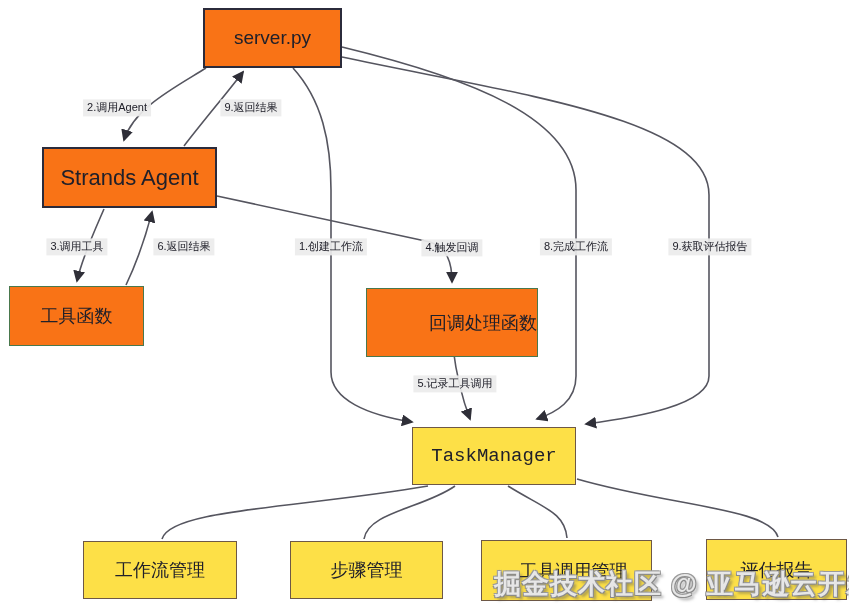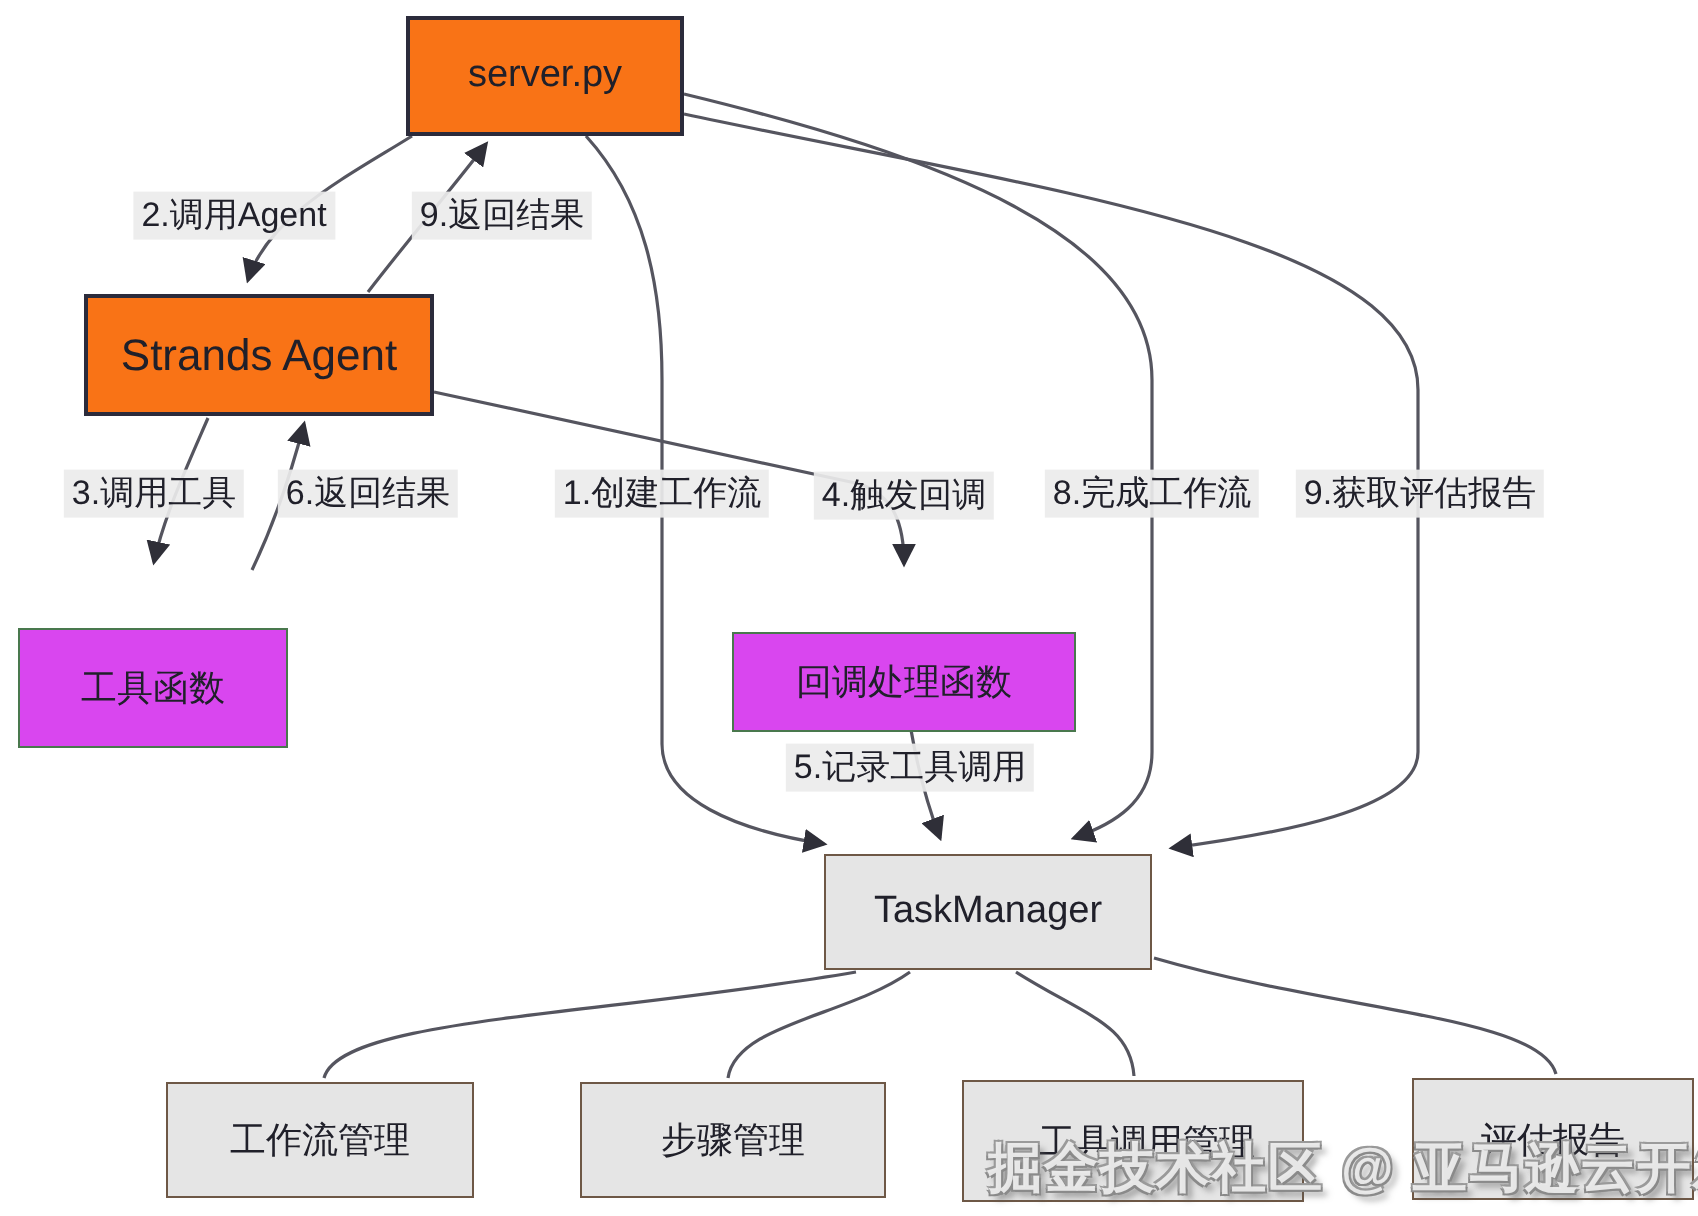--- a/index.html
+++ b/index.html
@@ -6,26 +6,26 @@
   #stage{
     position:relative;width:849px;height:608px;background:#ffffff;overflow:hidden;
     font-family:"Liberation Sans","DejaVu Sans",sans-serif;color:#20202a;
   }
   #edges{position:absolute;left:0;top:0;width:849px;height:608px;}
   .node{
     position:absolute;display:flex;align-items:center;justify-content:center;
     box-sizing:border-box;font-size:18px;text-align:center;
   }
   .node.purple{background:#f97316;border:2px solid #2b2b3b;}
-  .node.green{background:#d946ef;border:1.5px solid #49784d;margin-top:28px;}
-  .node.orange{background:#e5e5e5;border:1.5px solid #6e5846;}
+  .node.green{background:#f97316;border:1.5px solid #49784d;}
+  .node.orange{background:#fde047;border:1.5px solid #6e5846;font-family:Liberation Mono, monospace;}
   .edge-label{
     position:absolute;transform:translate(-50%,-50%);
     background:rgba(236,236,236,0.92);color:#20202a;
-    font-size:17px;line-height:1.2;padding:2px 4px;white-space:nowrap;
+    font-size:11px;line-height:1.2;padding:2px 4px;white-space:nowrap;
   }
   #watermark{
     position:absolute;left:494px;top:566px;white-space:nowrap;
     font-size:27px;font-weight:bold;letter-spacing:1px;
     color:rgba(250,250,250,0.82);
     text-shadow:1px 1px 0 #8a8a8a,-1px -1px 0 #9a9a9a,1px -1px 0 #9a9a9a,-1px 1px 0 #8a8a8a,3px 3px 3px rgba(90,90,90,0.55);
   }
 </style>
 </head>
 <body>
@@ -70,21 +70,21 @@
   </div>
 
   <div class="node purple" style="left:42px;top:147px;width:175px;height:61px;font-size:22px;">
     <span>Strands Agent</span>
   </div>
 
   <div class="node green" style="left:9px;top:286px;width:135px;height:60px;">
     <span>工具函数</span>
   </div>
 
-  <div class="node green" style="left:366px;top:288px;width:172px;height:50px;">
+  <div class="node green" style="left:366px;top:288px;width:172px;height:69px;justify-content:flex-end;">
     <span>回调处理函数</span>
   </div>
 
   <div class="node orange" style="left:412px;top:427px;width:164px;height:58px;font-size:19px;">
     <span>TaskManager</span>
   </div>
 
   <div class="node orange" style="left:83px;top:541px;width:154px;height:58px;">
     <span>工作流管理</span>
   </div>

